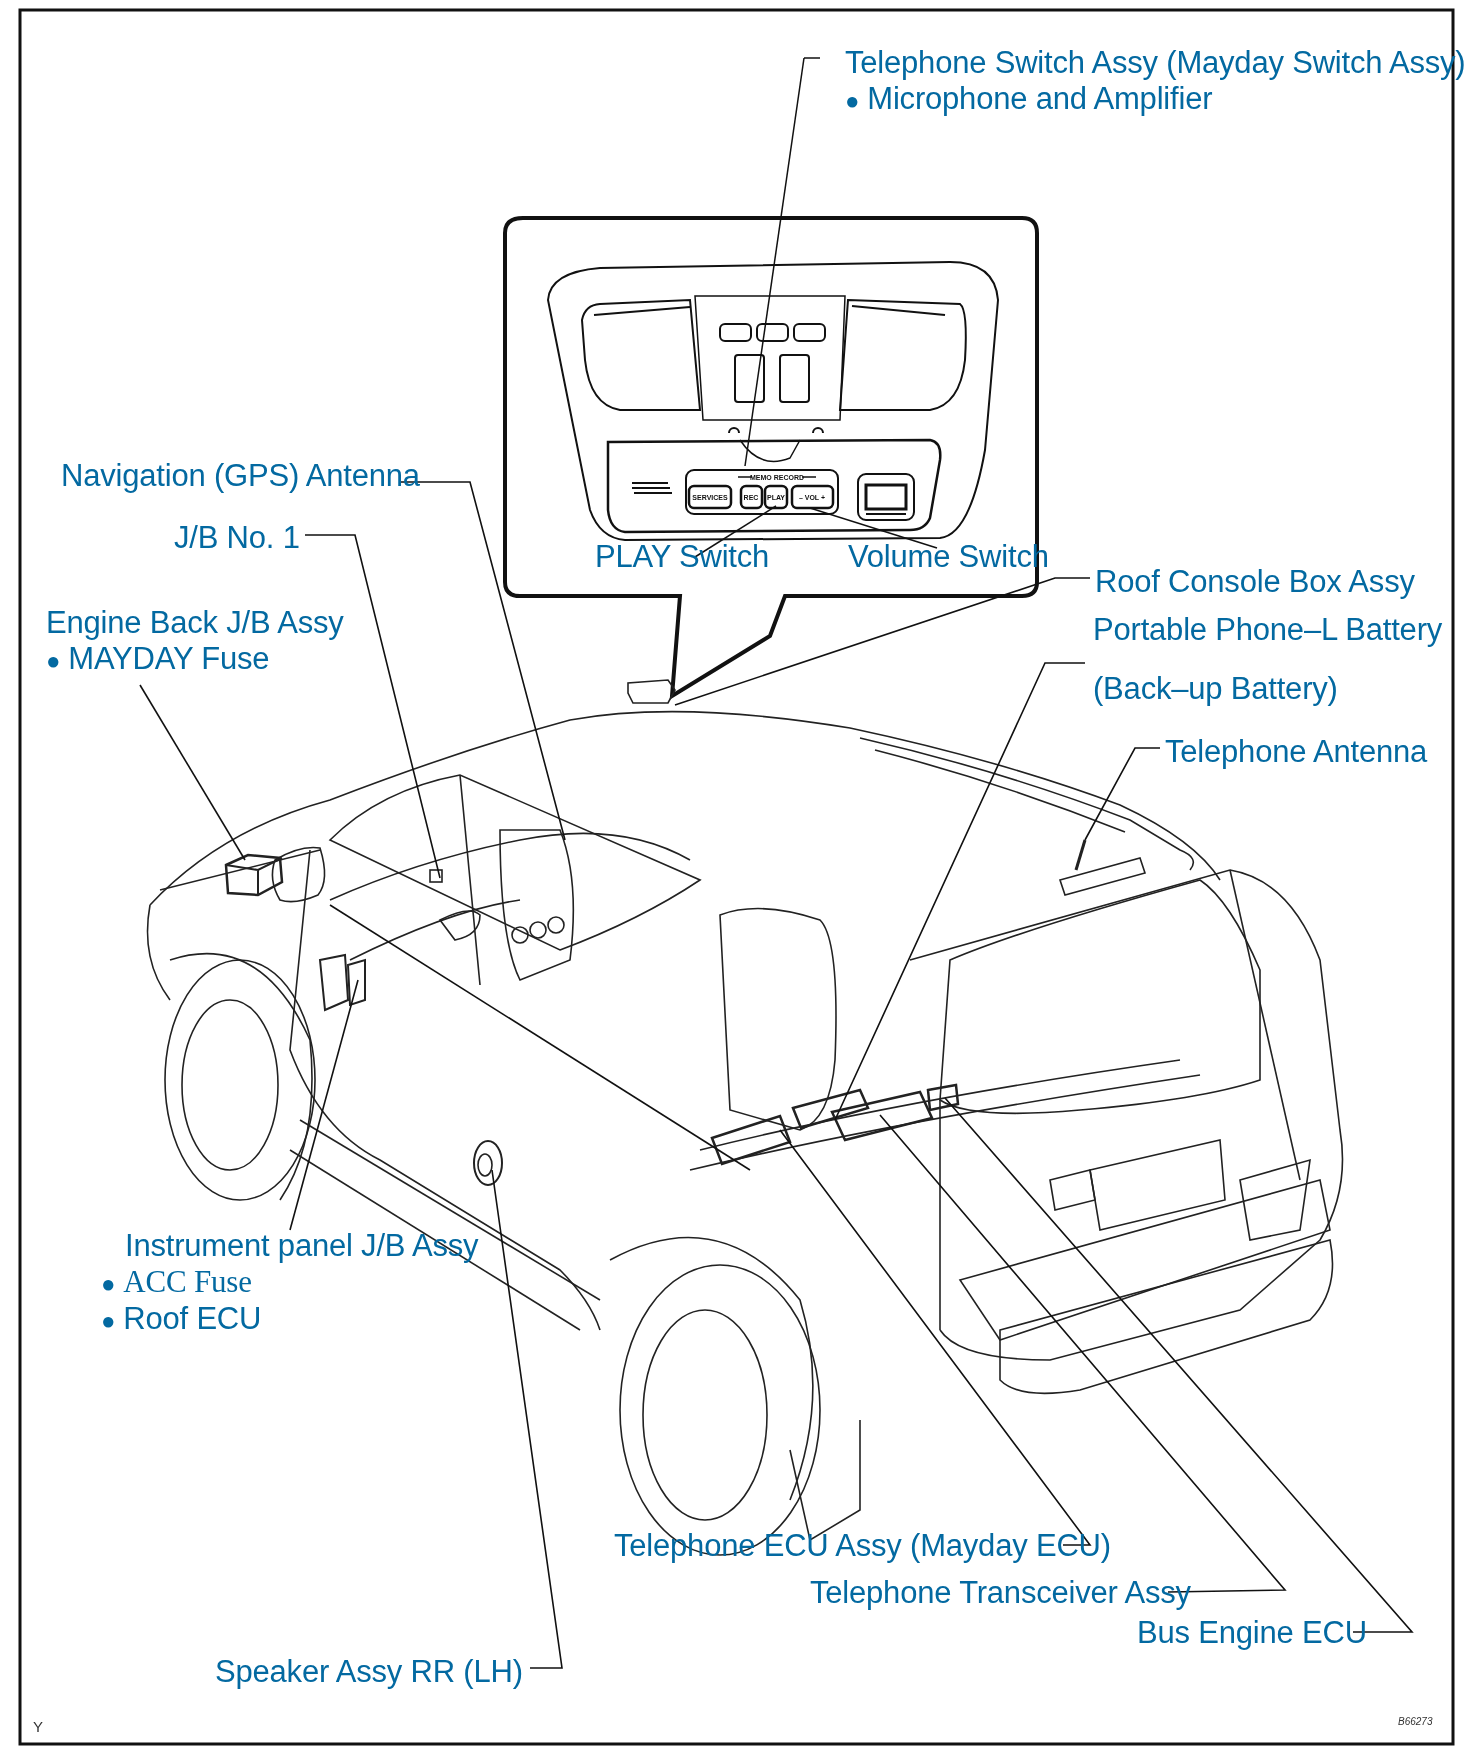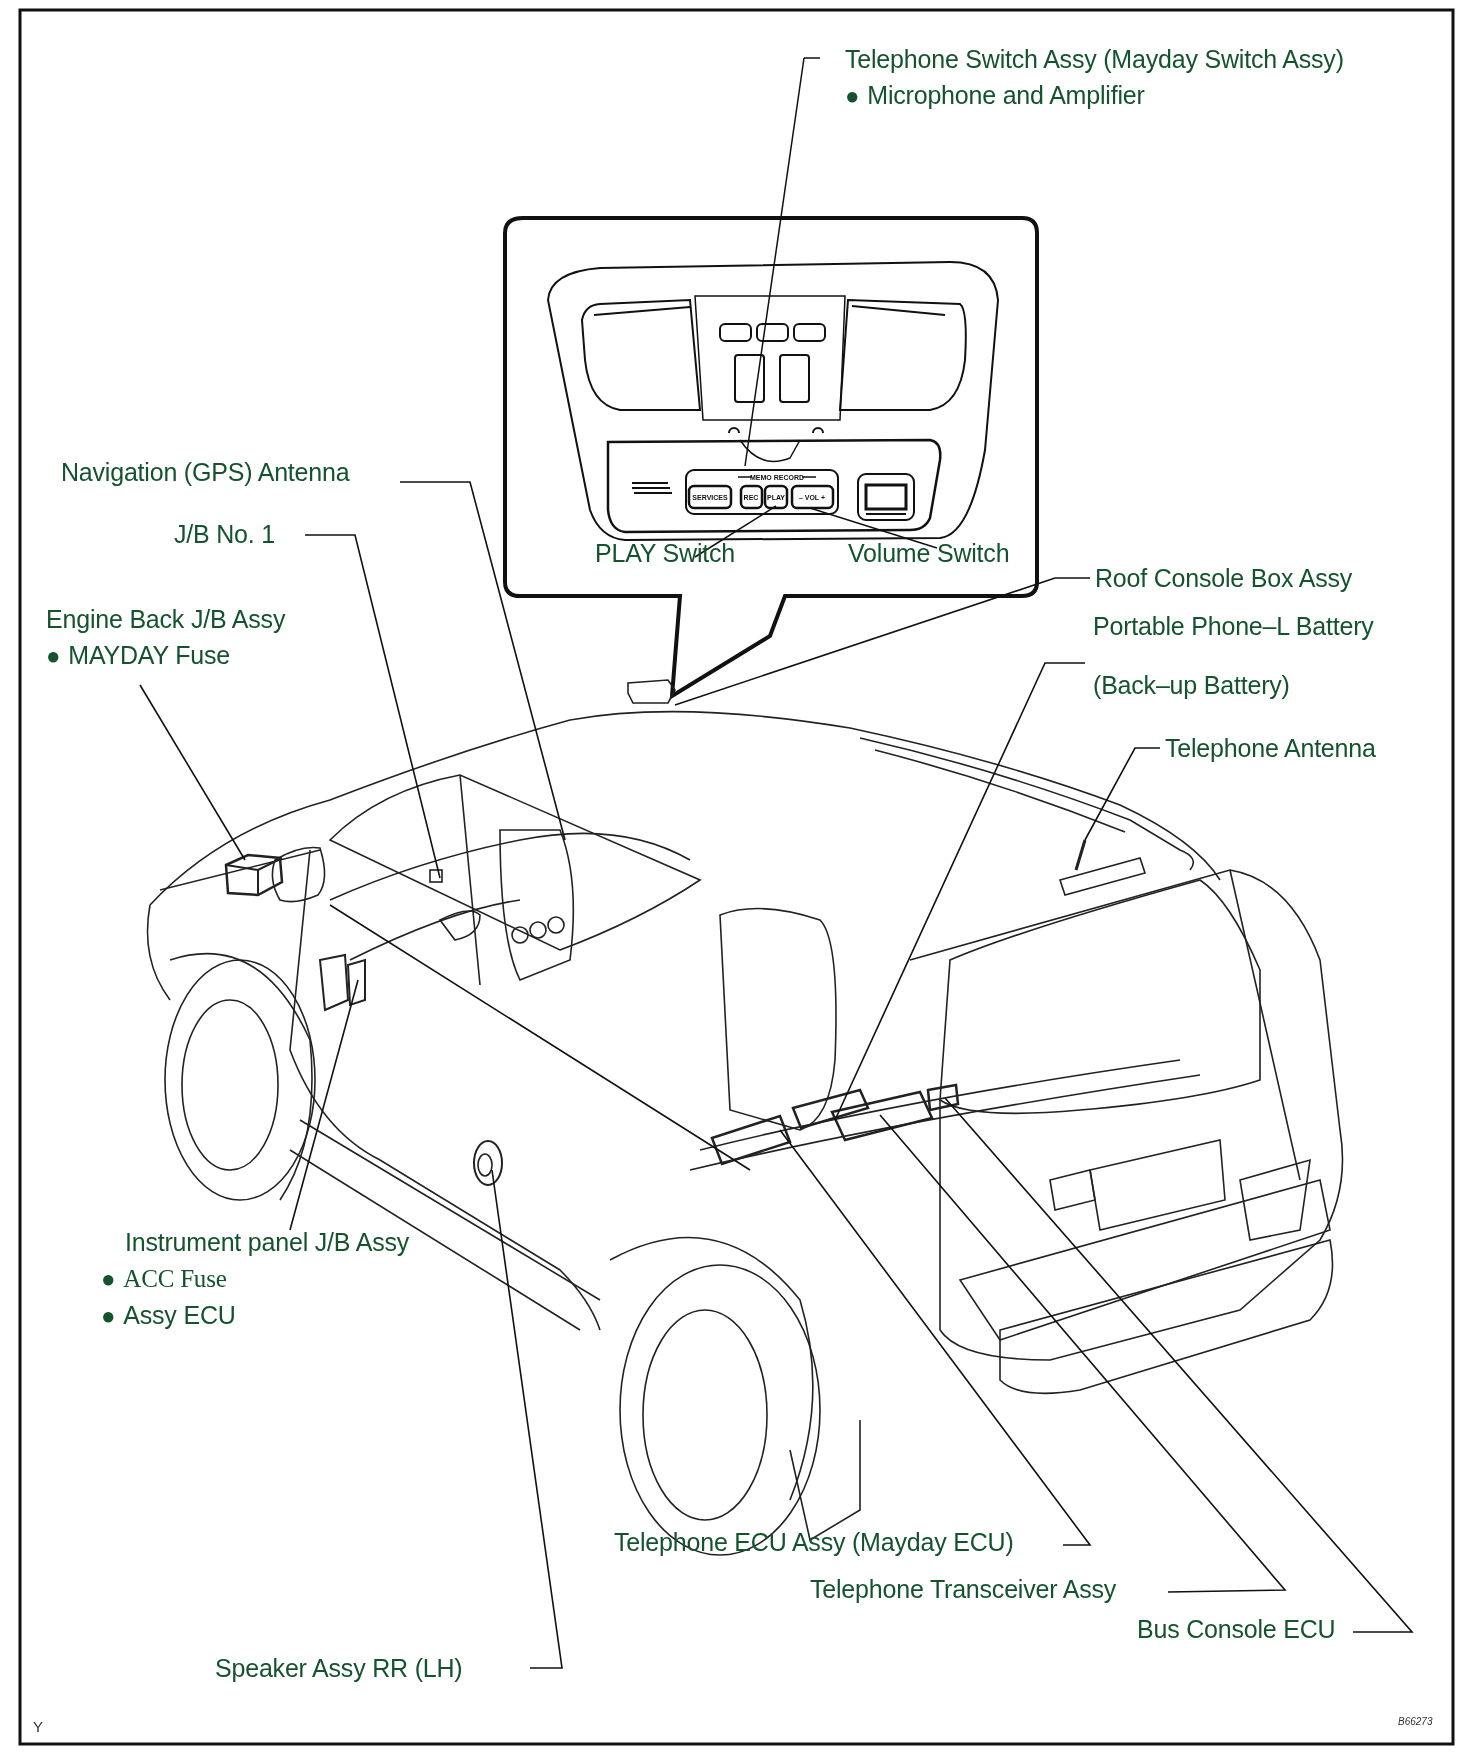--- a/index.html
+++ b/index.html
@@ -1,19 +1,19 @@
 <!DOCTYPE html>
 <html><head>
 <meta charset="utf-8">
 <style>
   html, body { margin: 0; padding: 0; background: #ffffff; }
   body { width: 1472px; height: 1754px; position: relative; overflow: hidden;
          font-family: "Liberation Sans", sans-serif; color: #111; }
   #diagram { position: absolute; left: 0; top: 0; }
-  .lbl { position: absolute; font-size: 25px; line-height: 1; white-space: nowrap; color: #14532d;
+  .lbl { position: absolute; font-size: 31px; line-height: 1; white-space: nowrap; color: #0369a1;
          letter-spacing: -0.2px; }
   .bul::before { content: "●"; margin-right: 8px; font-size: 24px; }
   .small { position: absolute; font-size: 15px; color: #333; font-family: "Liberation Sans", sans-serif; }
   .btntxt { font-family: "Liberation Sans", sans-serif; font-size: 7px; font-weight: bold; fill: #111; }
 </style>
 </head>
 <body>
 
 <svg id="diagram" width="1472" height="1754" viewBox="0 0 1472 1754" xmlns="http://www.w3.org/2000/svg">
 
@@ -193,22 +193,22 @@
 <div class="lbl" style="left:46px; top:607px;">Engine Back J/B Assy</div>
 <div class="lbl bul" style="left:46px; top:643px;">MAYDAY Fuse</div>
 
 <div class="lbl" style="left:1093px; top:614px;">Portable Phone–L Battery</div>
 <div class="lbl" style="left:1093px; top:673px;">(Back–up Battery)</div>
 
 <div class="lbl" style="left:1165px; top:736px;">Telephone Antenna</div>
 
 <div class="lbl" style="left:101px; top:1230px;margin-left:24px;">Instrument panel J/B Assy</div>
 <div class="lbl bul" style="left:101px; top:1266px;font-family:Liberation Serif, serif;">ACC Fuse</div>
-<div class="lbl bul" style="left:101px; top:1303px;">Assy ECU</div>
+<div class="lbl bul" style="left:101px; top:1303px;">Roof ECU</div>
 
 <div class="lbl" style="left:614px; top:1530px;">Telephone ECU Assy (Mayday ECU)</div>
 <div class="lbl" style="left:810px; top:1577px;">Telephone Transceiver Assy</div>
-<div class="lbl" style="left:1137px; top:1617px;">Bus Console ECU</div>
+<div class="lbl" style="left:1137px; top:1617px;">Bus Engine ECU</div>
 
 <div class="lbl" style="left:215px; top:1656px;">Speaker Assy RR (LH)</div>
 
 <div class="small" style="left:33px; top:1718px;">Y</div>
 <div class="small" style="left:1398px; top:1716px; font-size:10px;font-style:italic;">B66273</div>
 
 </body></html>

